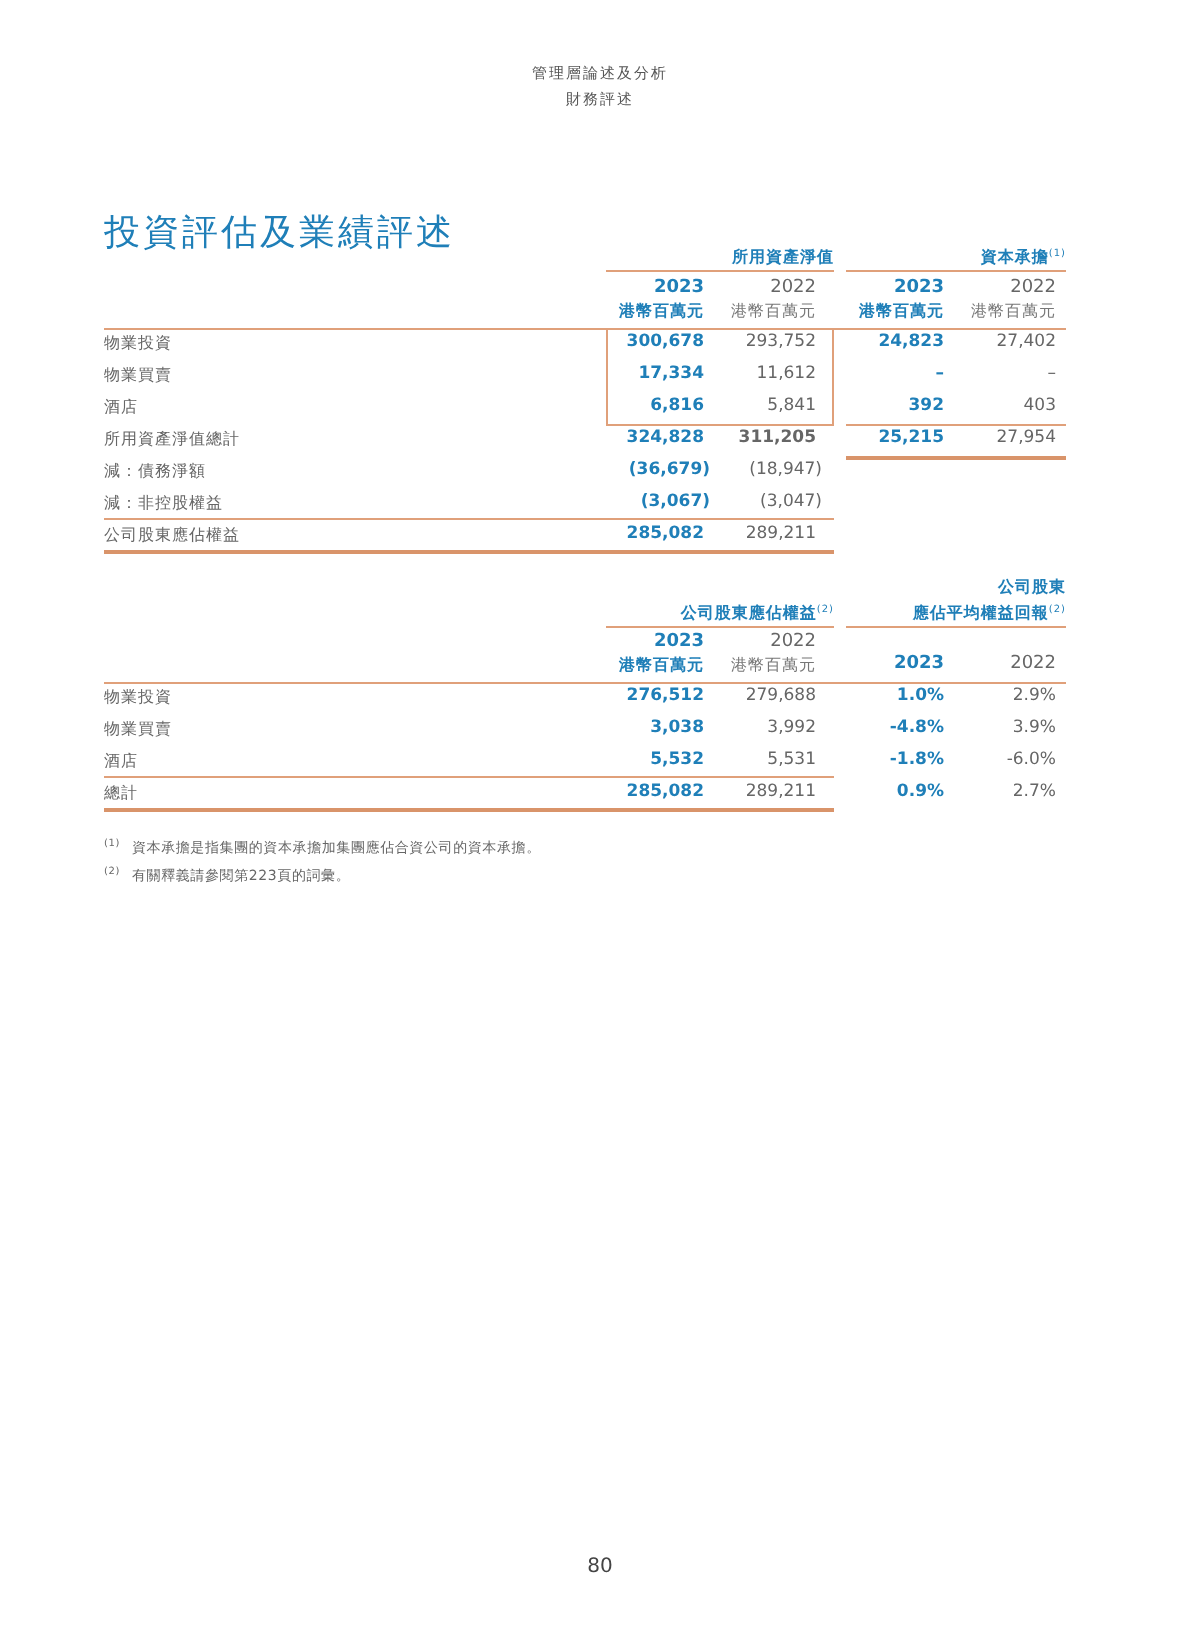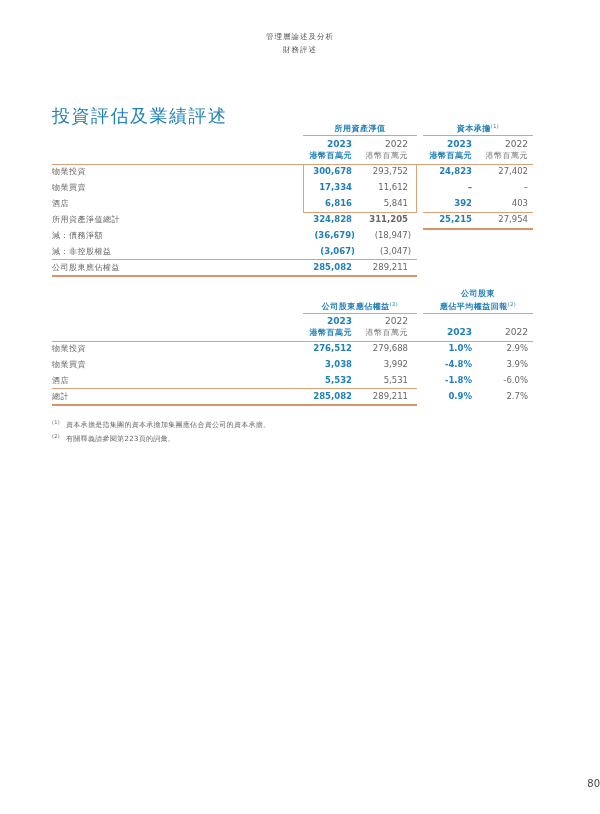--- a/index.html
+++ b/index.html
@@ -1,38 +1,38 @@
 <!DOCTYPE html>
 <html><head>
 <meta charset="utf-8">
 <style>
   * { margin: 0; padding: 0; box-sizing: border-box; }
   html, body { width: 600px; height: 814px; background: #ffffff; }
   body { position: relative; font-family: "DejaVu Sans", "Liberation Sans", sans-serif; color: #555555; overflow: hidden; }
   .abs { position: absolute; }
   .hdr { left: 0; width: 600px; text-align: center; font-size: 7.5px; color: #555; letter-spacing: 1px; }
   .title { left: 52px; top: 104px; font-size: 18px; color: #1f7fb8; letter-spacing: 1.5px; }
-  .gl { font-size: 8px; color: #1f7fb8; font-weight: bold; text-align: center; letter-spacing: 0.5px; }
+  .gl { font-size: 8px; color: #1f7fb8; font-weight: bold; text-align: right; letter-spacing: 0.5px; }
   .gl sup { font-size: 5px; vertical-align: 3px; font-weight: normal; }
   .hline { position: absolute; height: 1px; background: #e0a07a; }
   .hline.thick { height: 2px; background: #d9946a; }
   .yr { font-size: 9px; text-align: right; width: 60px; }
   .yr.cur { color: #1f7fb8; font-weight: bold; }
   .yr.prev { color: #666; }
   .cu { font-size: 8px; text-align: right; width: 64px; letter-spacing: 0.5px; }
   .cu.cur { color: #1f7fb8; font-weight: bold; }
   .cu.prev { color: #777; }
   .rowlbl { position: absolute; left: 52px; font-size: 8px; color: #666; letter-spacing: 0.5px; }
   .num { position: absolute; width: 80px; text-align: right; font-size: 8.5px; }
   .num.cur { color: #1f7fb8; font-weight: bold; }
   .num.prev { color: #666; }
   .box { position: absolute; left: 303px; top: 165px; width: 114px; height: 48px; border: 1px solid #e0a07a; border-top: none; }
   .fn { left: 52px; font-size: 7px; color: #666; letter-spacing: 0.3px; }
   .fn sup { font-size: 5px; vertical-align: 3px; margin-right: 6px; }
-  .pg { left: 0; width: 600px; text-align: right; top: 778px; font-size: 10px; color: #444; }
+  .pg { left: 0; width: 600px; text-align: center; top: 778px; font-size: 10px; color: #444; }
 </style>
 </head>
 <body>
 
 <div class="abs hdr" style="top:32px;">管理層論述及分析</div>
 <div class="abs hdr" style="top:45px;">財務評述</div>
 
 <div class="abs title">投資評估及業績評述</div>
 
 <div>

